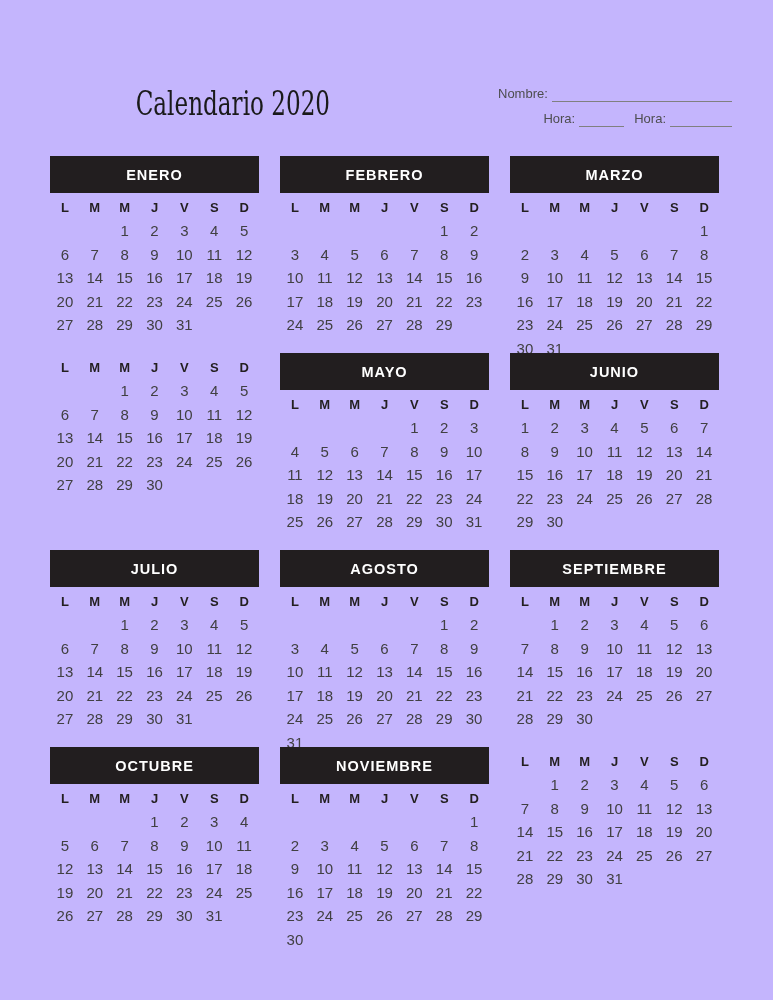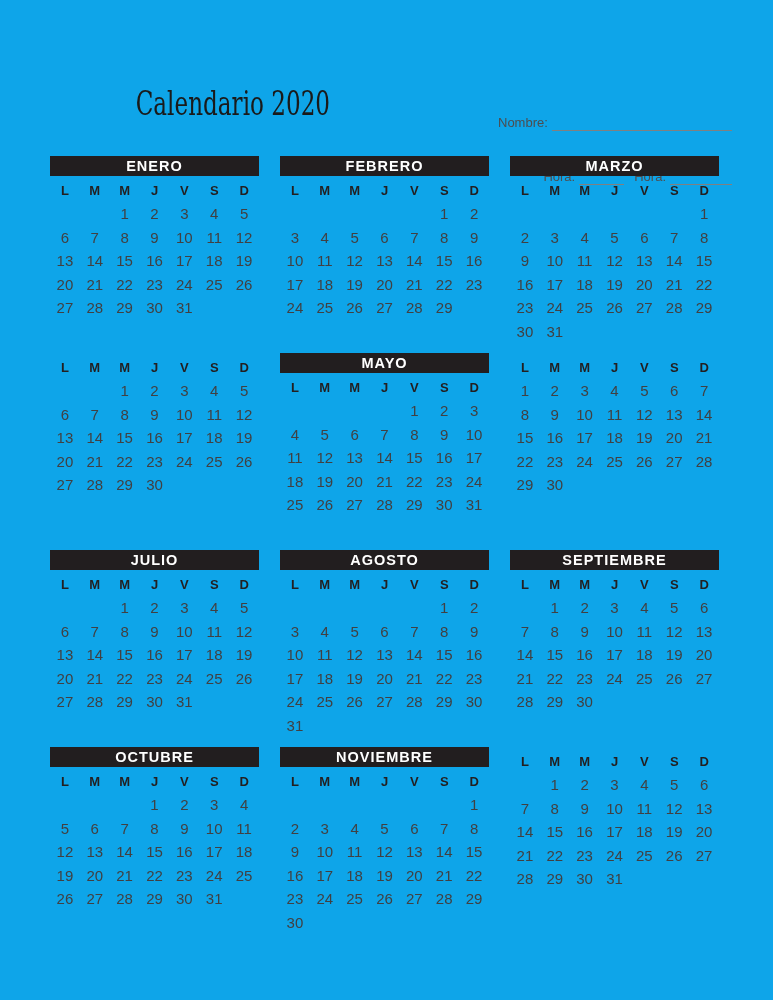--- a/index.html
+++ b/index.html
@@ -2,21 +2,21 @@
 <html style="--title-text: #1a1a1a; --month-bar-bg: #221e1f; --month-bar-text: #ffffff; --dow-text: #231f20; --date-text: #414042; --form-text: #4d4d4f; --line-color: #808080;"><head>
 <meta charset="utf-8">
 <style>
   * { margin: 0; padding: 0; box-sizing: border-box; }
   html, body { background: #ffffff; }
   body {
     width: 773px; height: 1000px;
     font-family: "Liberation Sans", sans-serif;
     overflow: hidden;
   }
-  .page { position: relative; width: 773px; height: 1000px; background: #0ea5e9; }
+  .page { position: relative; width: 773px; height: 1000px; background: #c4b5fd; }
 
   
   .page-title {
     position: absolute; left: 0; top: 84px; width: 466px;
     text-align: center;
     font-family: "DejaVu Serif", serif;
     font-size: 33px; font-weight: 500;
     color: var(--title-text, #1a1a1a);
     white-space: nowrap;
   }
@@ -25,39 +25,39 @@
     transform: scaleX(0.70);
     transform-origin: center;
     letter-spacing: 0px;
   }
   .name-form {
     position: absolute; left: 498px; top: 86px; width: 234px;
     font-size: 13px; color: var(--form-text, #4d4d4f);
   }
   .form-row { display: flex; align-items: flex-end; }
   .form-row.second { margin-top: 9px; justify-content: flex-end; }
-  .form-label { white-space: nowrap; padding-right: 4px; line-height: 16px; margin-top: 29px; }
+  .form-label { white-space: nowrap; padding-right: 4px; line-height: 16px; }
   .blank-line { border-bottom: 1px solid var(--line-color, #808080); height: 15px; }
   .line-grow { flex: 1 1 auto; }
   .line-hora { width: 45px; margin-right: 10px; }
   .line-fecha { width: 62px; }
 
   
   .months-grid {
     position: absolute; left: 50px; top: 156px; width: 669px;
     display: grid;
     grid-template-columns: repeat(3, 209px);
     grid-template-rows: repeat(4, 197px);
     column-gap: 21px;
     align-items: start;
   }
   .month { width: 209px; }
   .month-header {
     background: var(--month-bar-bg, #221e1f);
-    height: 20px;
+    height: 37px;
     display: flex; align-items: center; justify-content: center;
   }
   .month-title {
     color: var(--month-bar-text, #ffffff);
     font-size: 14.5px; font-weight: bold;
     letter-spacing: 1px;
     text-transform: uppercase;
     line-height: 22px;
   }
   .month-grid {
@@ -349,20 +349,23 @@
           <div class="date-cell">26</div>
           <div class="date-cell">27</div>
           <div class="date-cell">28</div>
           <div class="date-cell">29</div>
           <div class="date-cell">30</div>
           <div class="date-cell">31</div>
         </div>
     </section>
 
     <section class="month">
+      <div class="month-header">
+        <span class="month-title">JUNIO</span>
+      </div>
       <div class="month-grid">
           <div class="dow">L</div>
           <div class="dow">M</div>
           <div class="dow">M</div>
           <div class="dow">J</div>
           <div class="dow">V</div>
           <div class="dow">S</div>
           <div class="dow">D</div>
           <div class="date-cell">1</div>
           <div class="date-cell">2</div>

